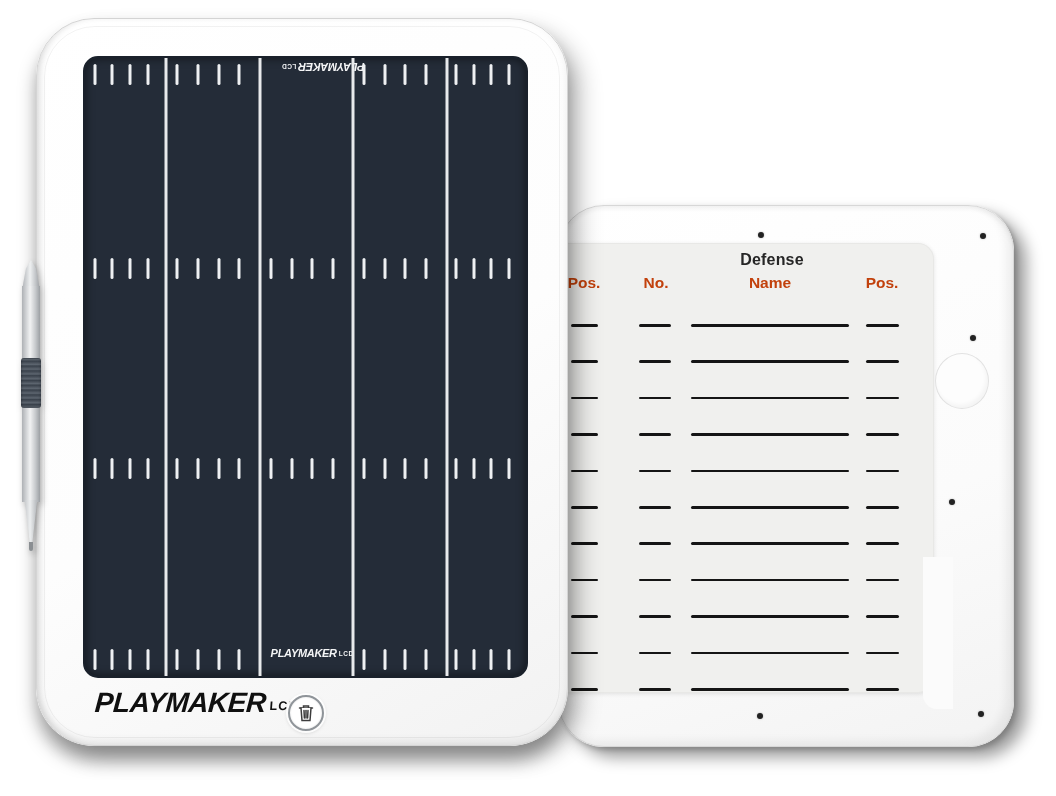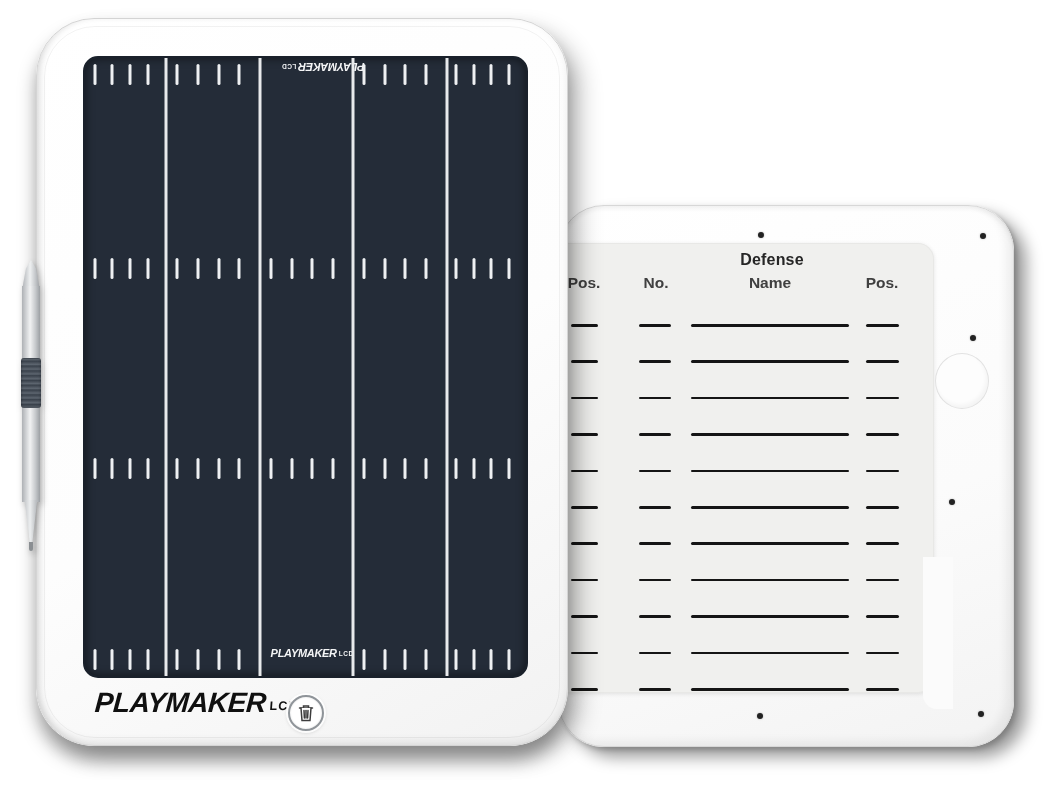--- a/index.html
+++ b/index.html
@@ -32,21 +32,21 @@
   .thumb-notch{
     position:absolute;left:376px;top:147px;width:52px;height:54px;border-radius:50%;
     background:#fdfdfd;border:1px solid #e2e2e2;
     box-shadow:inset -2px -3px 4px rgba(0,0,0,0.04);z-index:4;
   }
   .roster-title{
     position:absolute;left:251px;top:8px;transform:translateX(-50%);
     font-size:16px;font-weight:bold;color:#262626;letter-spacing:0.2px;white-space:nowrap;
   }
   .roster-headers{position:absolute;left:0;top:31px;width:100%;height:20px;}
-  .col-h{position:absolute;transform:translateX(-50%);font-size:15.5px;font-weight:bold;color:#404040;white-space:nowrap;}
+  .col-h{position:absolute;transform:translateX(-50%);font-size:15.5px;font-weight:bold;color:#c2410c;white-space:nowrap;}
   .col-h0{left:63px;} .col-h1{left:135px;} .col-h2{left:249px;} .col-h3{left:361px;}
   .roster-rows{position:absolute;left:0;top:0;width:100%;height:100%;}
   .roster-row{position:absolute;left:0;width:100%;height:3px;}
   .seg{position:absolute;top:0;height:2.6px;background:#151515;border-radius:2px;}
   .seg0{left:50px;width:27px;} .seg1{left:118px;width:32px;}
   .seg2{left:170px;width:158px;} .seg3{left:345px;width:33px;}
   
   .front-tablet{
     position:absolute;left:36px;top:18px;width:530px;height:726px;
     background:linear-gradient(150deg,#ffffff 0%,#fdfdfd 55%,#f2f2f2 100%);

